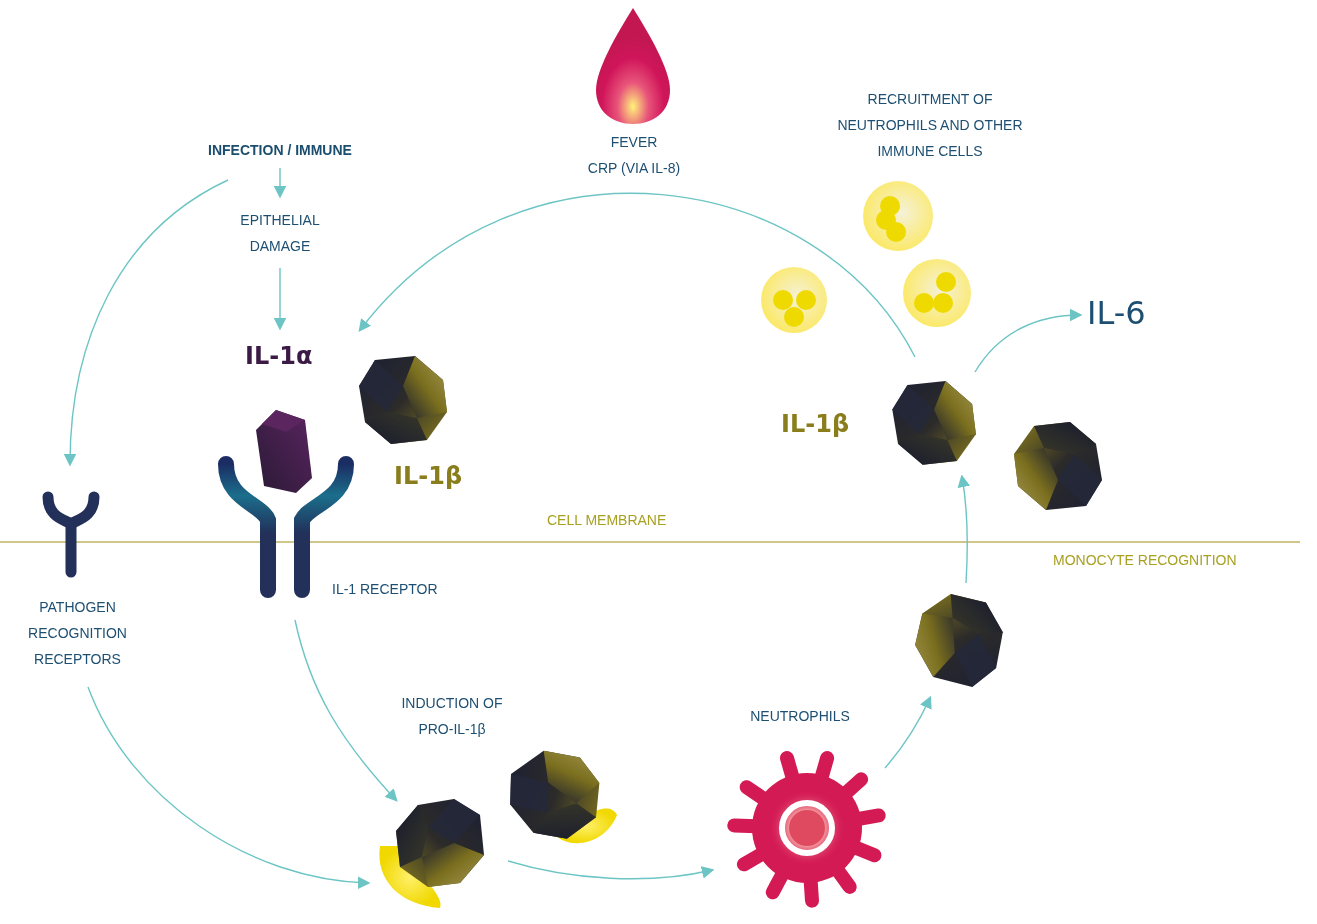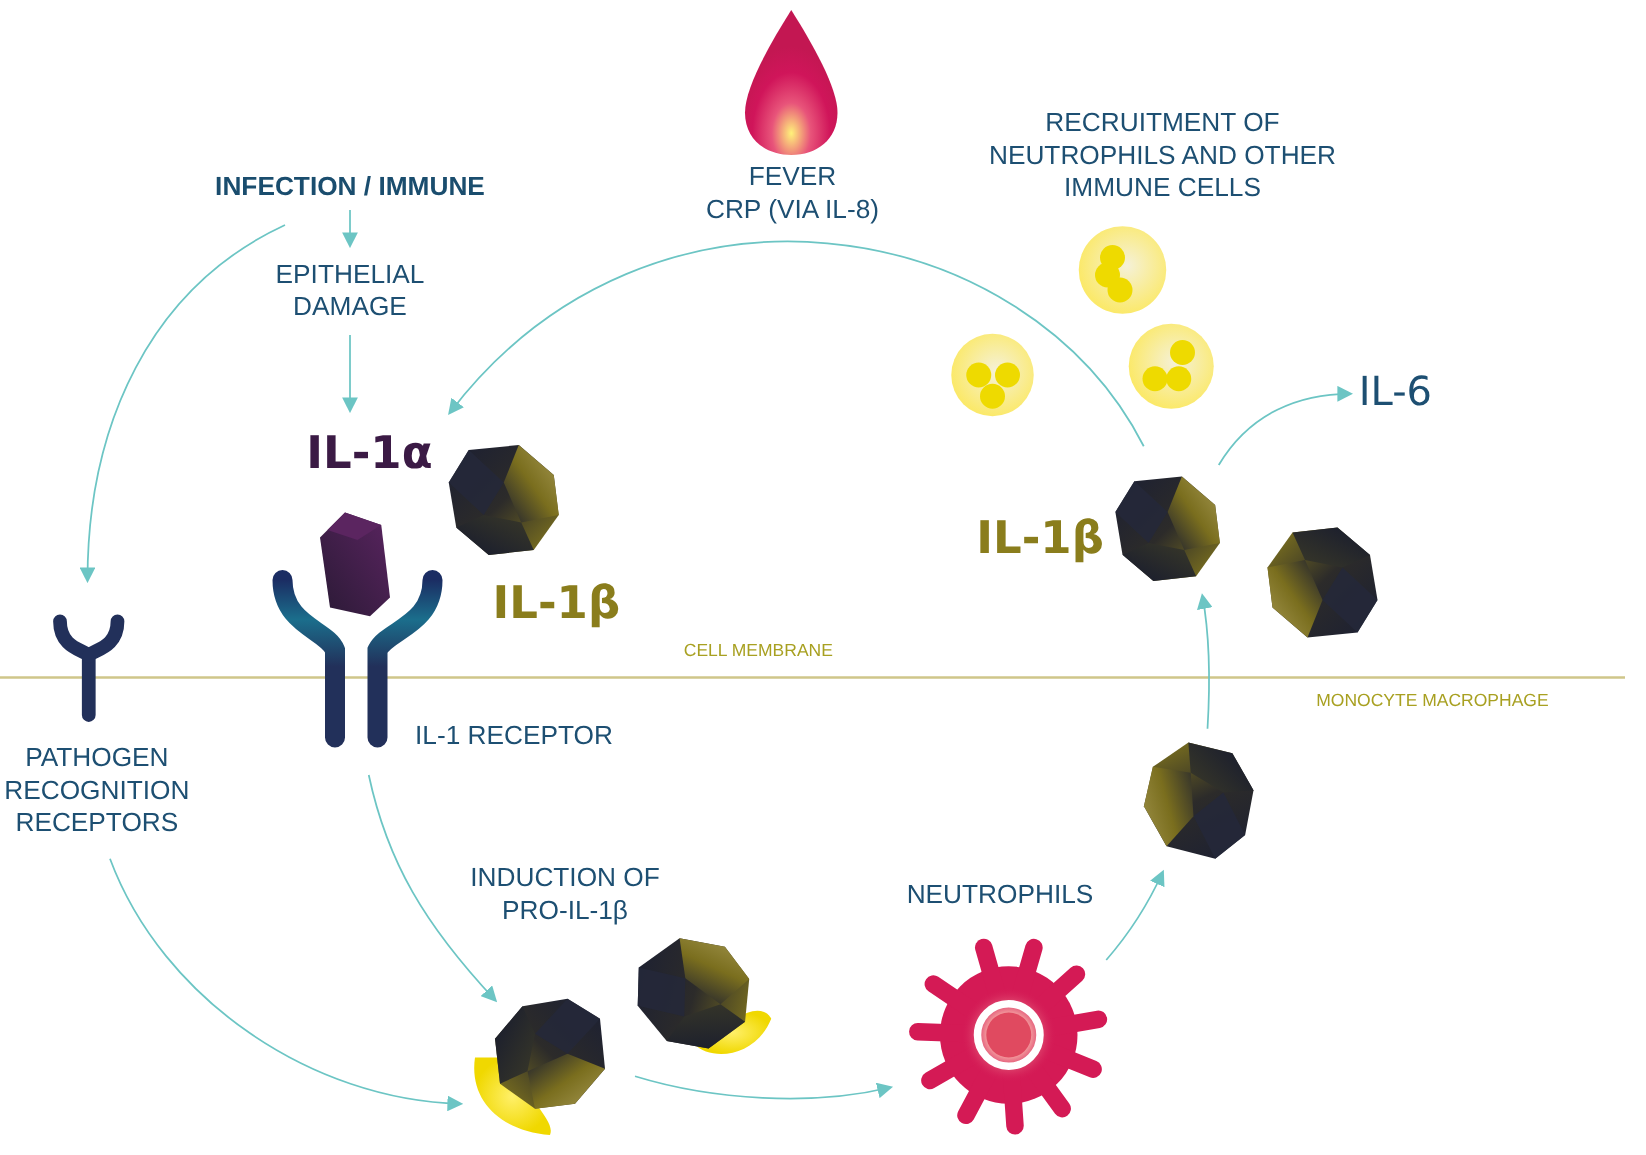--- a/index.html
+++ b/index.html
@@ -1,20 +1,20 @@
 <!DOCTYPE html>
 <html><head>
 <meta charset="utf-8">
 <style>
   html, body { margin:0; padding:0; background:#ffffff; }
   body { width:1317px; height:924px; position:relative; overflow:hidden; font-family:"Liberation Sans", sans-serif; }
   #canvas { position:absolute; left:0; top:0; width:1317px; height:924px; }
-  .lbl { position:absolute; text-align:center; color:#1d4f72; font-size:21px; line-height:26px; white-space:pre-line; font-family:"Liberation Sans", sans-serif; }
+  .lbl { position:absolute; text-align:center; color:#1d4f72; font-size:14px; line-height:26px; white-space:pre-line; font-family:"Liberation Sans", sans-serif; }
   .lbl.bold { font-weight:bold; color:#1a4d6e; }
-  .big { position:absolute; font-weight:bold; font-size:36px; font-family:"DejaVu Sans", sans-serif; }
+  .big { position:absolute; font-weight:bold; font-size:24px; font-family:"DejaVu Sans", sans-serif; }
   .olive { color:#8a7d1c; }
   .purple { color:#3b1a45; }
   .mem { position:absolute; color:#a8a021; font-size:14px; font-family:Liberation Sans, sans-serif; }
 </style>
 </head>
 <body>
 
 <svg id="canvas" viewBox="0 0 1317 924" xmlns="http://www.w3.org/2000/svg">
   <defs>
     <marker id="ah" viewBox="0 0 10 10" refX="8" refY="5" markerWidth="9" markerHeight="9" orient="auto-start-reverse">
@@ -160,21 +160,21 @@
 <div class="lbl" style="left:790px; top:86px; width:280px;">RECRUITMENT OF
 NEUTROPHILS AND OTHER
 IMMUNE CELLS</div>
 
 <div class="big purple" style="left:245px; top:342px;">IL-1α</div>
 <div class="big olive" style="left:394px; top:462px;">IL-1β</div>
 <div class="big olive" style="left:781px; top:410px;">IL-1β</div>
 <div style="position:absolute; left:1087px; top:294px; font-size:32px; color:#1d4f72; font-family:'DejaVu Sans', sans-serif;">IL-6</div>
 
 <div class="mem" style="left:547px; top:512px;">CELL MEMBRANE</div>
-<div class="mem" style="left:1053px; top:552px;">MONOCYTE MACROPHAGE</div>
+<div class="mem" style="left:1053px; top:552px;">MONOCYTE RECOGNITION</div>
 
 <div class="lbl" style="left:0px; top:594px; width:155px;">PATHOGEN
 RECOGNITION
 RECEPTORS</div>
 <div class="lbl" style="left:332px; top:576px; width:160px; text-align:left;">IL-1 RECEPTOR</div>
 <div class="lbl" style="left:372px; top:690px; width:160px;">INDUCTION OF
 PRO-IL-1β</div>
 <div class="lbl" style="left:700px; top:703px; width:200px;">NEUTROPHILS</div>
 
 </body></html>

